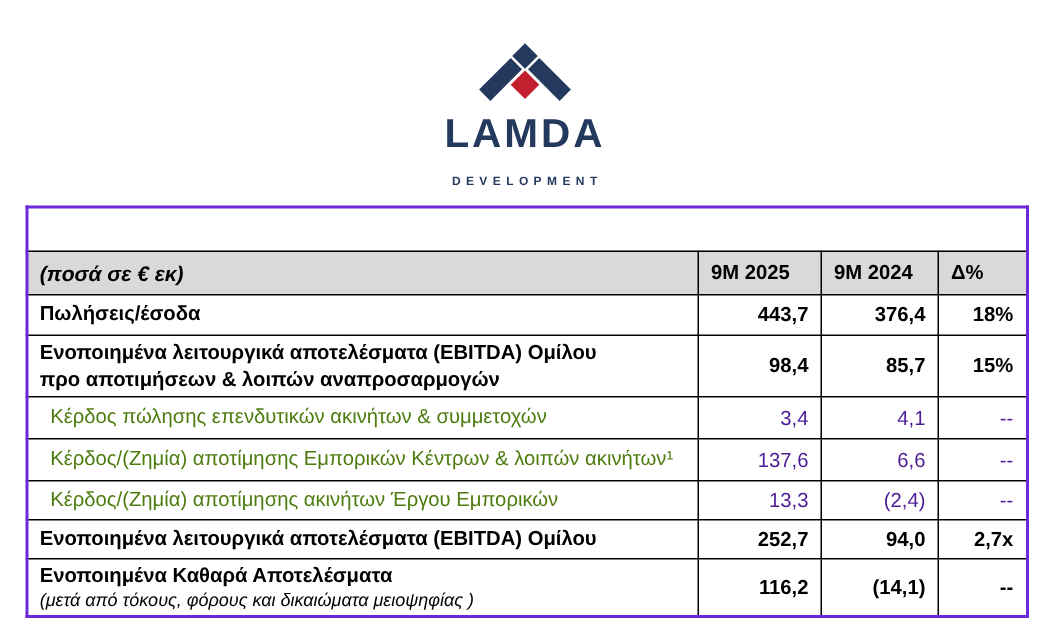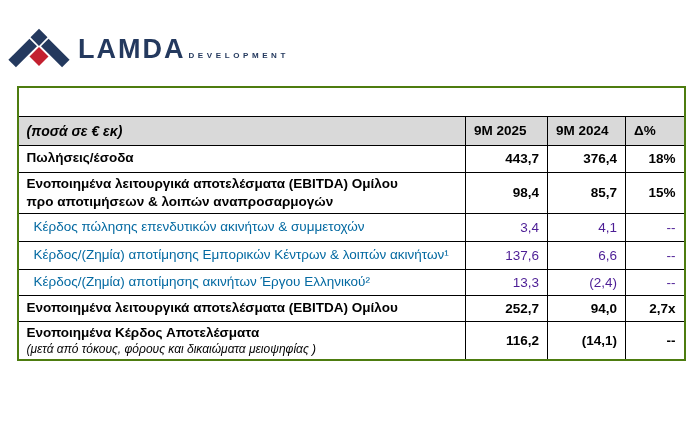--- a/index.html
+++ b/index.html
@@ -7,42 +7,42 @@
   .page {
     position:relative;
     width:700px; height:421px;
     background:#ffffff;
     font-family:"Liberation Sans", sans-serif;
     color:#000;
     overflow:hidden;
   }
   
   .logo {
-    display:flex; flex-direction:row; align-items:center;
+    display:flex; flex-direction:column; align-items:center;
     padding-top:22px;
   }
   .logo-mark { width:78px; height:52px; display:block; }
   .logo-name {
     font-size:27px; font-weight:bold; line-height:26px;
     letter-spacing:2px;
     color:var(--logo-navy,#24395e);
     margin-top:2px;
   }
   .logo-tagline {
     font-size:8px; font-weight:bold; line-height:9px;
     letter-spacing:3.6px;
     color:var(--logo-navy,#24395e);
     margin-top:14px;
     padding-left:3px; 
   }
   
   .table-wrap { width:667px; margin:12px auto 0 auto; }
   table.results {
     width:100%; border-collapse:collapse; table-layout:fixed;
-    border:2px solid #4d7c0f;
+    border:2px solid #6d28d9;
   }
   table.results td {
     border:1.5px solid #000;
     font-size:13.5px;
     padding:2px 8px;
     vertical-align:middle;
     background:#fff;
   }
   td.title-cell {
     background:var(--header-navy,#0d2164);
@@ -56,21 +56,21 @@
   tr.colhead td {
     background:var(--header-gray,#d9d9d9);
     font-weight:bold;
     height:29px;
   }
   tr.colhead td.lbl { font-style:italic; font-size:14px; }
   tr.colhead td.num { text-align:left; font-size:13.5px; }
   td.label { font-weight:bold; line-height:1.35;margin-top:32px; }
   td.val { text-align:right; padding-right:12px; font-weight:bold;margin-top:48px; }
   td.delta { text-align:right; padding-right:13px; font-weight:bold; }
-  tr.sub td.label { font-weight:normal; padding-left:15px; color:#0369a1; }
+  tr.sub td.label { font-weight:normal; padding-left:15px; color:#4d7c0f; }
   tr.sub td.val, tr.sub td.delta { font-weight:normal; color:#4c1d95; }
   td .line2 { font-weight:bold; }
   td .subnote { font-weight:normal; font-style:italic; font-size:12px; line-height:1.25; }
   tr.h29 td { height:27px; }
   tr.h41 td { height:39px; }
   tr.h30 td { height:28px; }
   tr.h28 td { height:26px; }
   tr.h39 td { height:37px; }
 </style>
 </head>
@@ -137,36 +137,36 @@
         </tr>
 
         <tr class="sub h30">
           <td class="label">Κέρδος/(Ζημία) αποτίμησης Εμπορικών Κέντρων &amp; λοιπών ακινήτων¹</td>
           <td class="val">137,6</td>
           <td class="val">6,6</td>
           <td class="delta">--</td>
         </tr>
 
         <tr class="sub h28">
-          <td class="label">Κέρδος/(Ζημία) αποτίμησης ακινήτων Έργου Ελληνικού²</td>
+          <td class="label">Κέρδος/(Ζημία) αποτίμησης ακινήτων Έργου Εμπορικών</td>
           <td class="val">13,3</td>
           <td class="val">(2,4)</td>
           <td class="delta">--</td>
         </tr>
 
         <tr class="h28">
           <td class="label">Ενοποιημένα λειτουργικά αποτελέσματα (EBITDA) Ομίλου</td>
           <td class="val">252,7</td>
           <td class="val">94,0</td>
           <td class="delta">2,7x</td>
         </tr>
 
         <tr class="h39">
           <td class="label">
-            <div>Ενοποιημένα Κέρδος Αποτελέσματα</div>
+            <div>Ενοποιημένα Καθαρά Αποτελέσματα</div>
             <div class="subnote">(μετά από τόκους, φόρους και δικαιώματα μειοψηφίας )</div>
           </td>
           <td class="val">116,2</td>
           <td class="val">(14,1)</td>
           <td class="delta">--</td>
         </tr>
       </tbody>
     </table>
   </div>
 </div>

